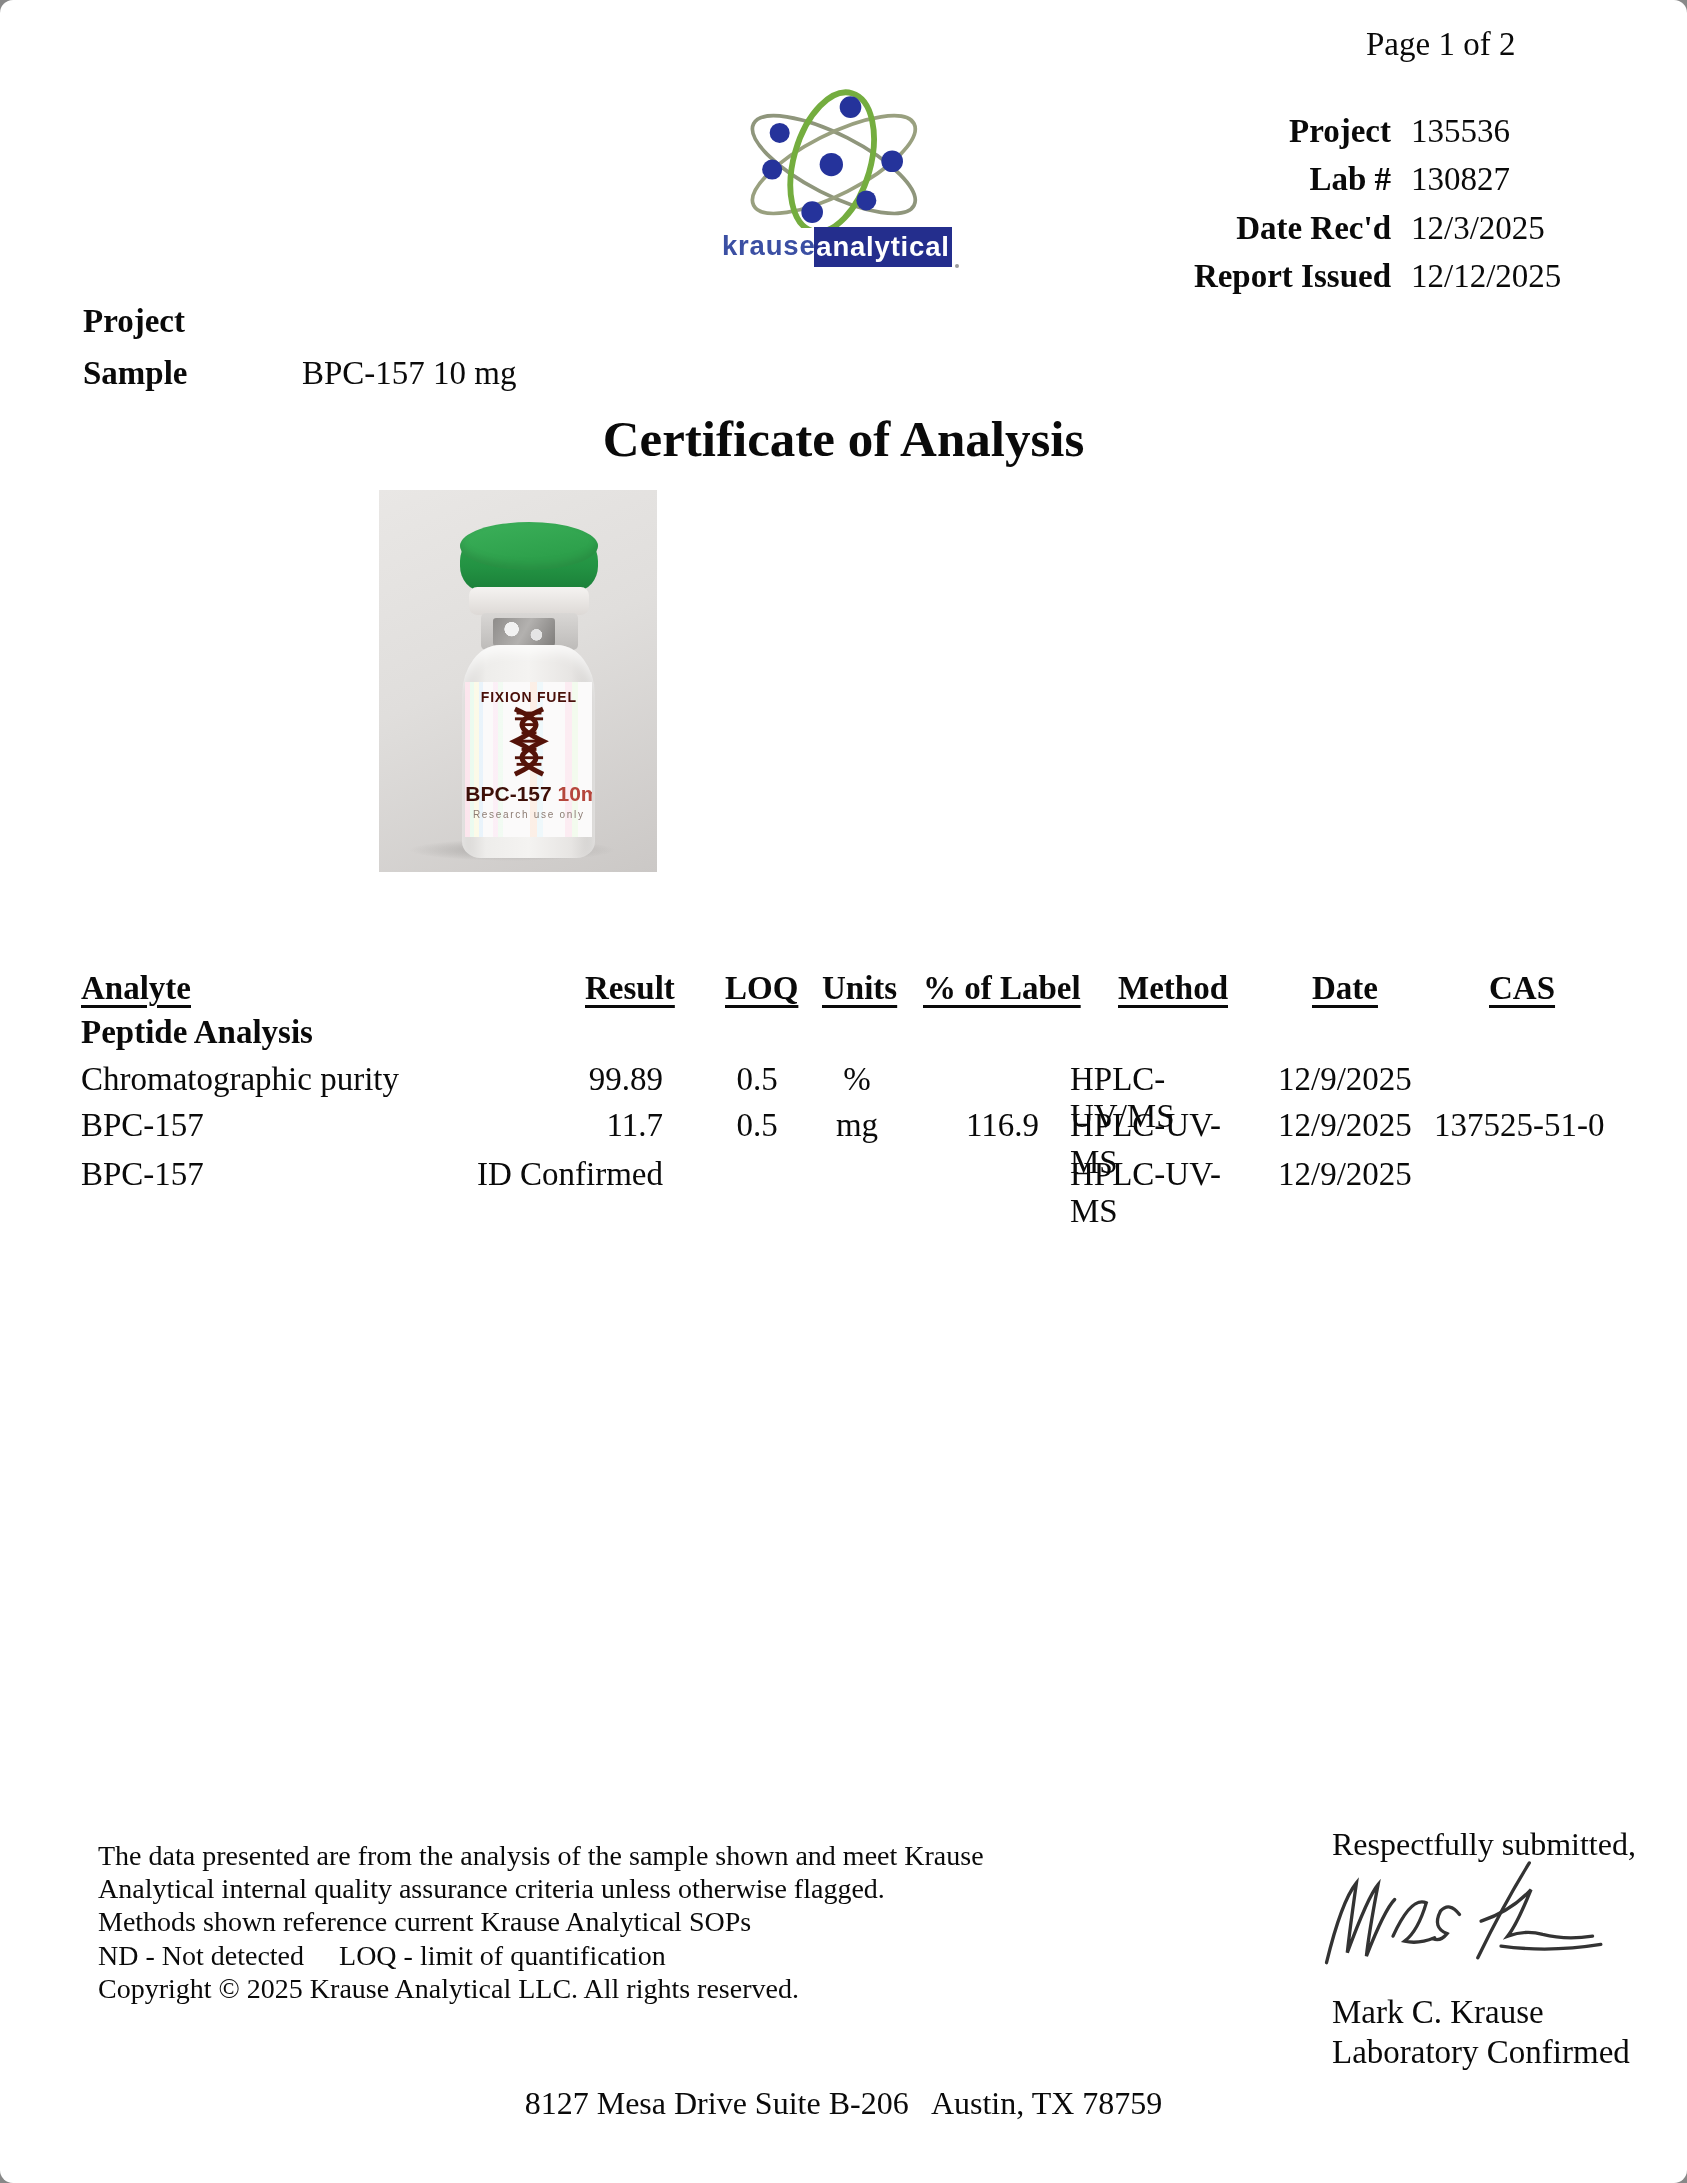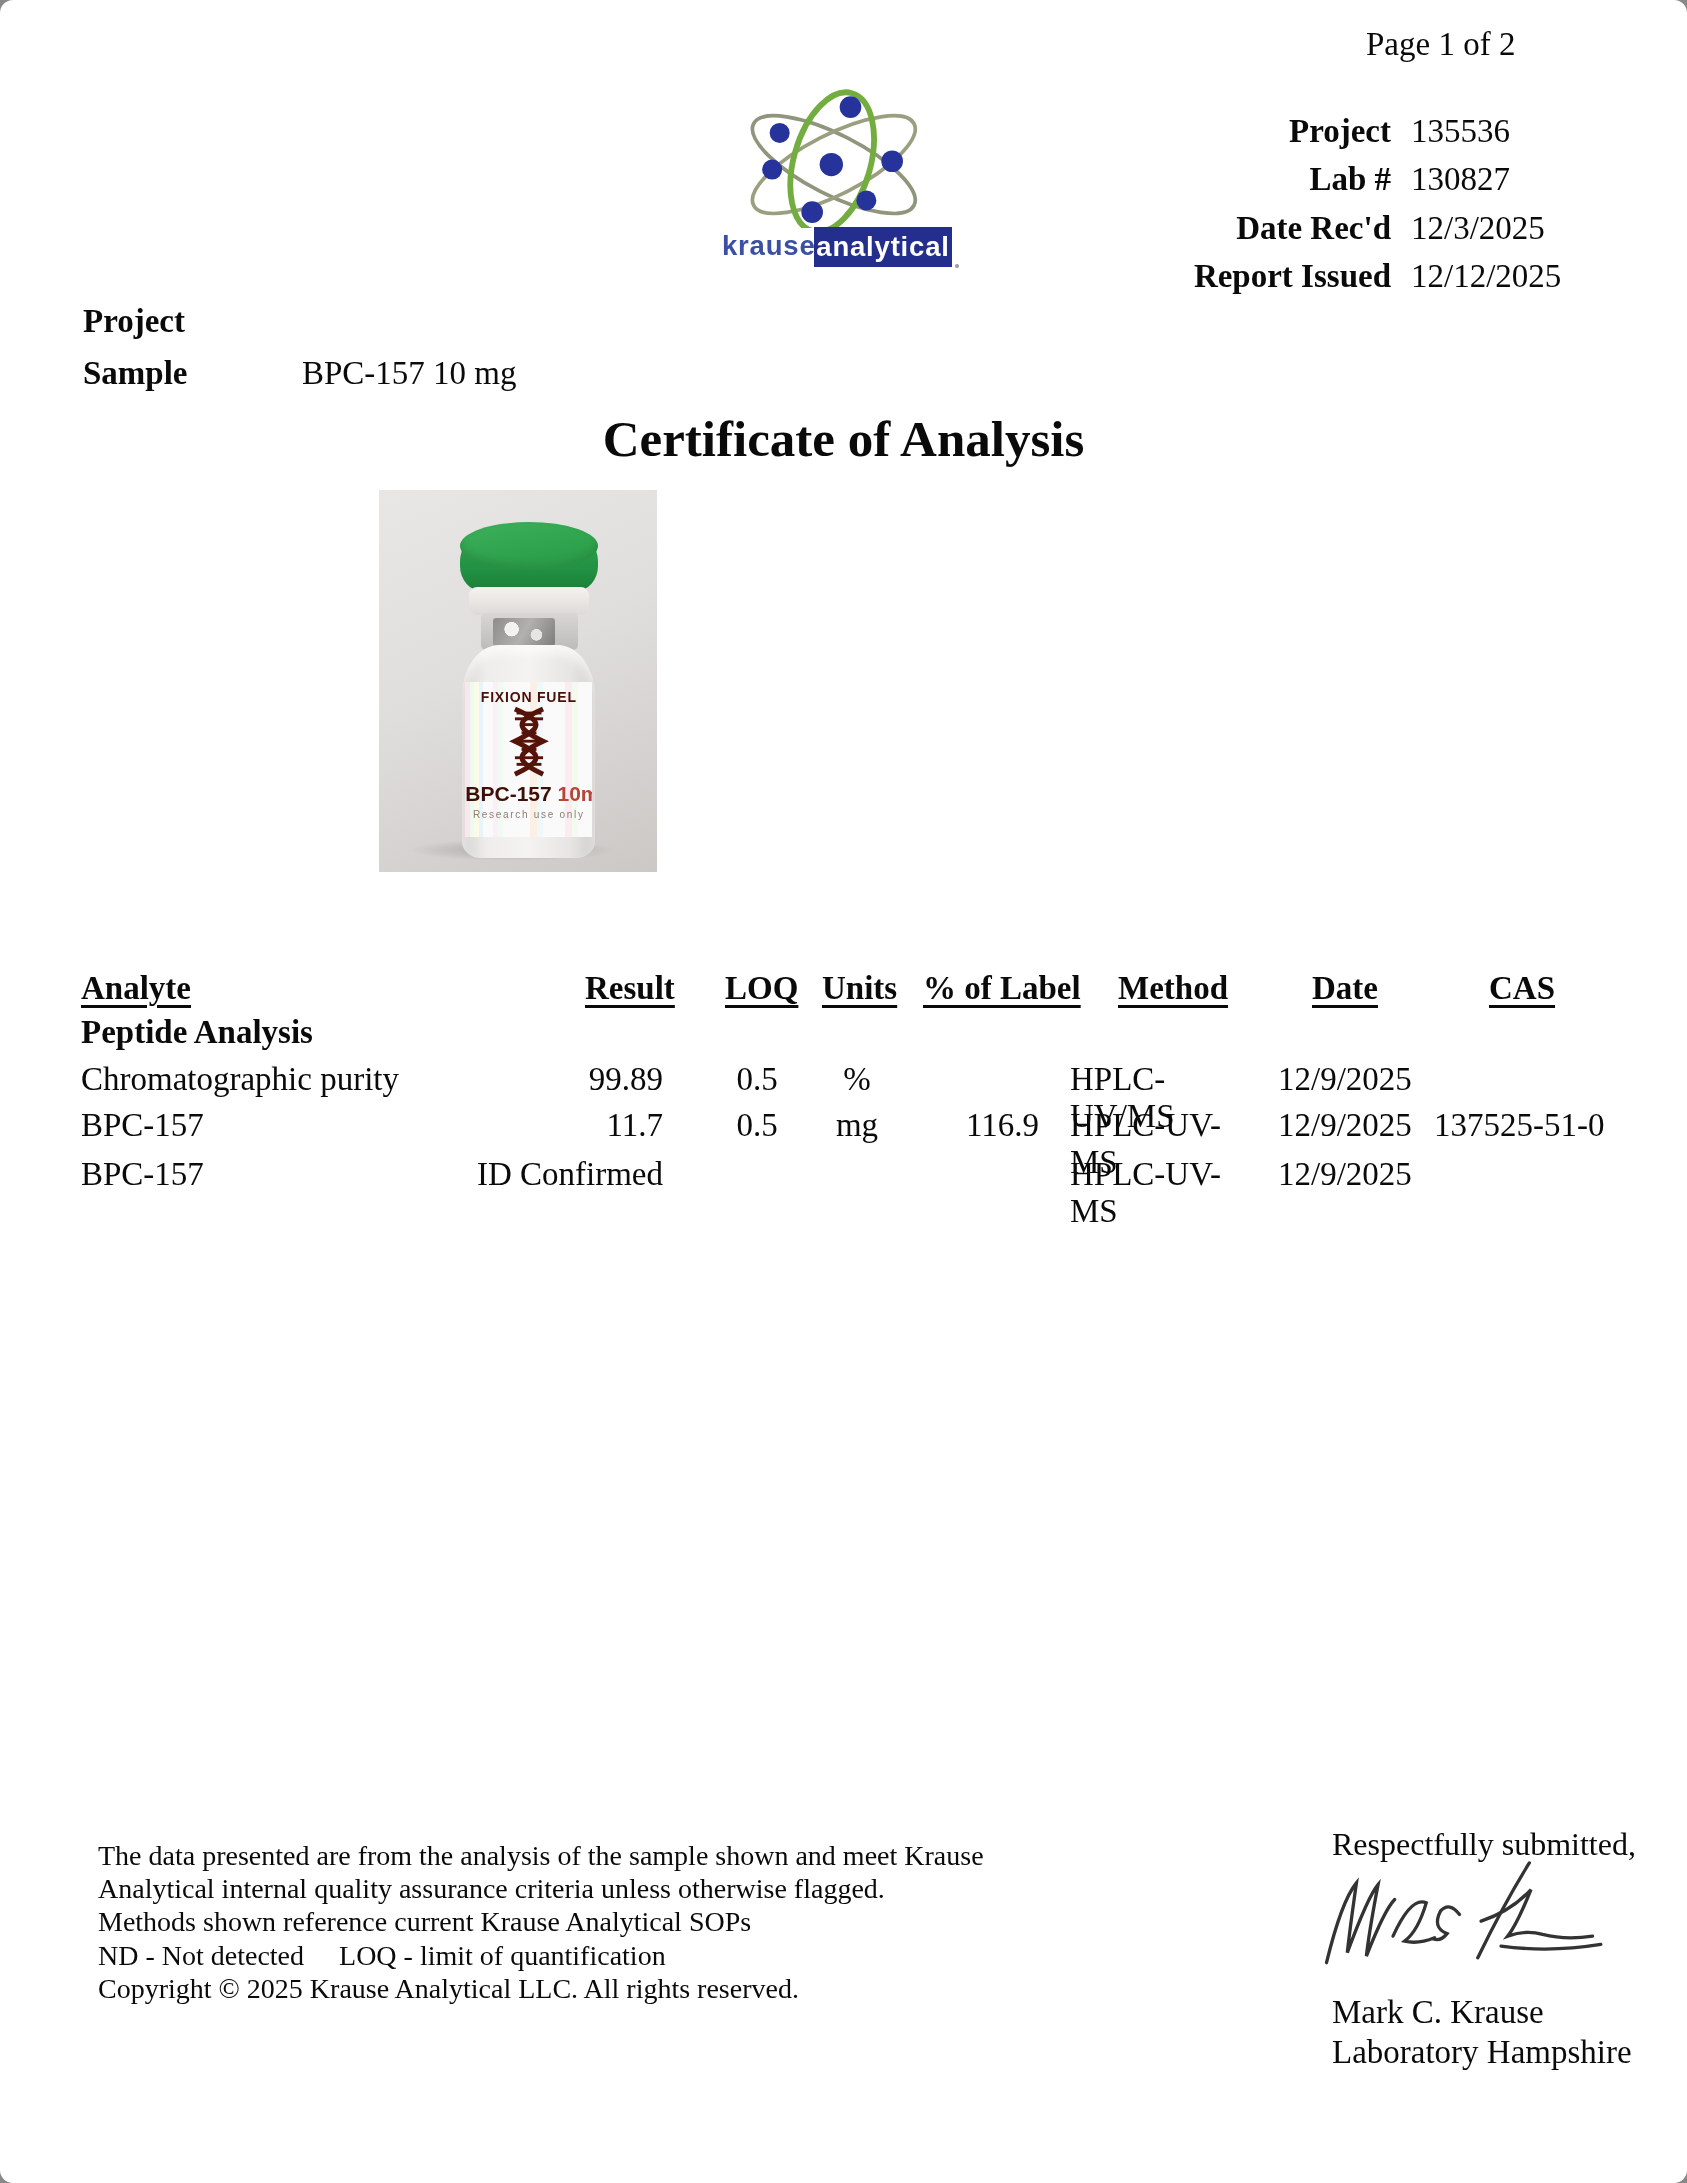--- a/index.html
+++ b/index.html
@@ -230,18 +230,19 @@
       <g stroke="#1d1d1d" stroke-width="4" fill="none" stroke-linecap="round" opacity="0.9">
         <path d="M12,132 Q30,58 48,36 Q40,92 37,120 Q62,52 74,38 Q63,96 60,124 Q82,68 94,56"></path>
         <path d="M92,100 Q114,52 132,60 Q122,94 106,106 Q122,110 142,102"></path>
         <path d="M172,74 Q160,58 149,70 Q139,90 157,97 Q149,107 140,103"></path>
         <path d="M256,12 Q226,60 194,126"></path>
         <path d="M198,82 Q234,70 258,44 Q241,86 230,100 Q252,92 272,98 Q300,105 332,100"></path>
         <path d="M222,112 Q280,120 342,110"></path>
       </g>
     </svg>
     <div class="abs t40" style="left:1332px;top:1991px;">Mark C. Krause</div>
-    <div class="abs t40" style="left:1332px;top:2031px;">Laboratory Hampshire</div>
-  </div>
-
+    <div class="abs t40" style="left:1332px;top:2031px;">Laboratory Confirmed</div>
+  </div>
+
+  <div class="abs lab-address pre">8127 Mesa Drive Suite B-206   Austin, TX 78759</div>
 
 </div>
 
 
 </body></html>

